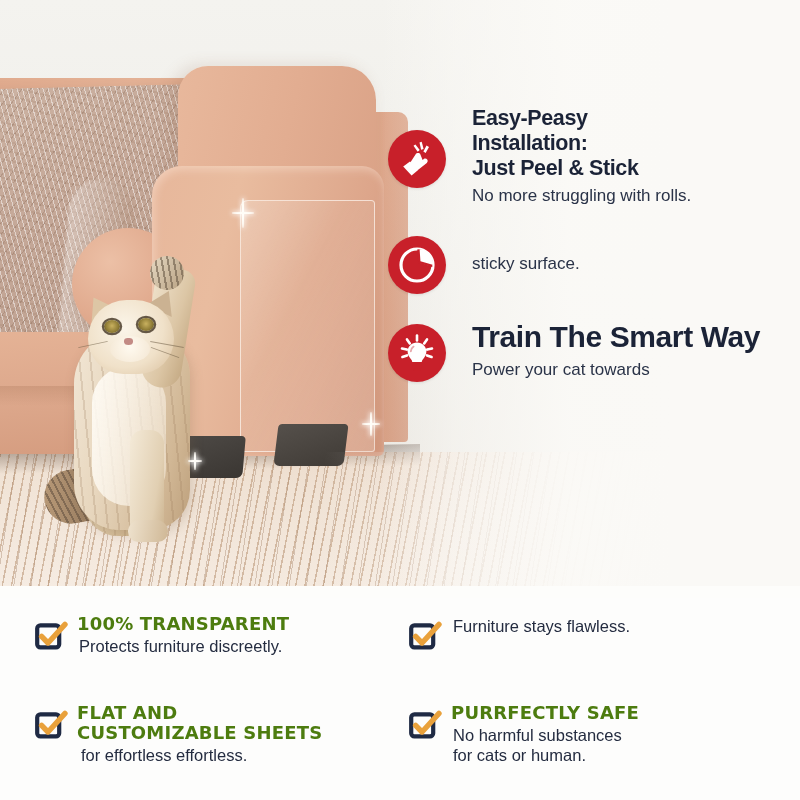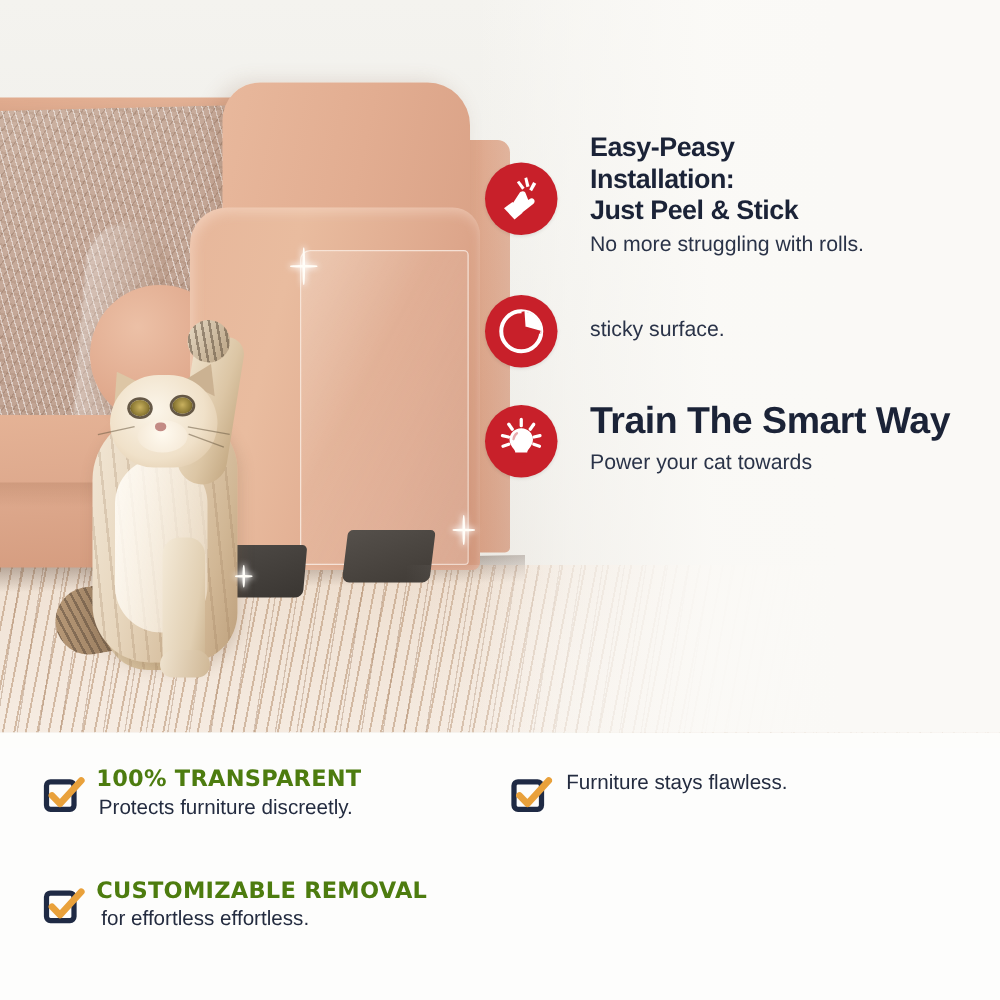--- a/index.html
+++ b/index.html
@@ -463,23 +463,41 @@
 
     <div class="check-item two-line">
       <div class="check-box">
         <svg viewBox="0 0 34 32" width="34" height="32" aria-hidden="true">
           <rect x="3.2" y="5.4" width="22" height="22" rx="3.2" fill="none" stroke="#1f2a44" stroke-width="4.2"></rect>
           <path d="M7.6 16.4l6.4 6.6L31 4.4" fill="none" stroke="#e9a13b" stroke-width="5.4" stroke-linecap="round" stroke-linejoin="round"></path>
         </svg>
       </div>
       <div class="check-text">
         <div class="check-title">
-          <div>CUSTOMIZABLE REMOVAL</div>
+          <div>FLAT AND</div>
+          <div>CUSTOMIZABLE SHEETS</div>
         </div>
         <div class="check-sub">
           <div>for effortless effortless.</div>
         </div>
       </div>
     </div>
 
+    <div class="check-item">
+      <div class="check-box">
+        <svg viewBox="0 0 34 32" width="34" height="32" aria-hidden="true">
+          <rect x="3.2" y="5.4" width="22" height="22" rx="3.2" fill="none" stroke="#1f2a44" stroke-width="4.2"></rect>
+          <path d="M7.6 16.4l6.4 6.6L31 4.4" fill="none" stroke="#e9a13b" stroke-width="5.4" stroke-linecap="round" stroke-linejoin="round"></path>
+        </svg>
+      </div>
+      <div class="check-text">
+        <div class="check-title">
+          <div>PURRFECTLY SAFE</div>
+        </div>
+        <div class="check-sub">
+          <div>No harmful substances</div>
+          <div>for cats or human.</div>
+        </div>
+      </div>
+    </div>
 
   </div>
 </div>
 
 </body></html>

